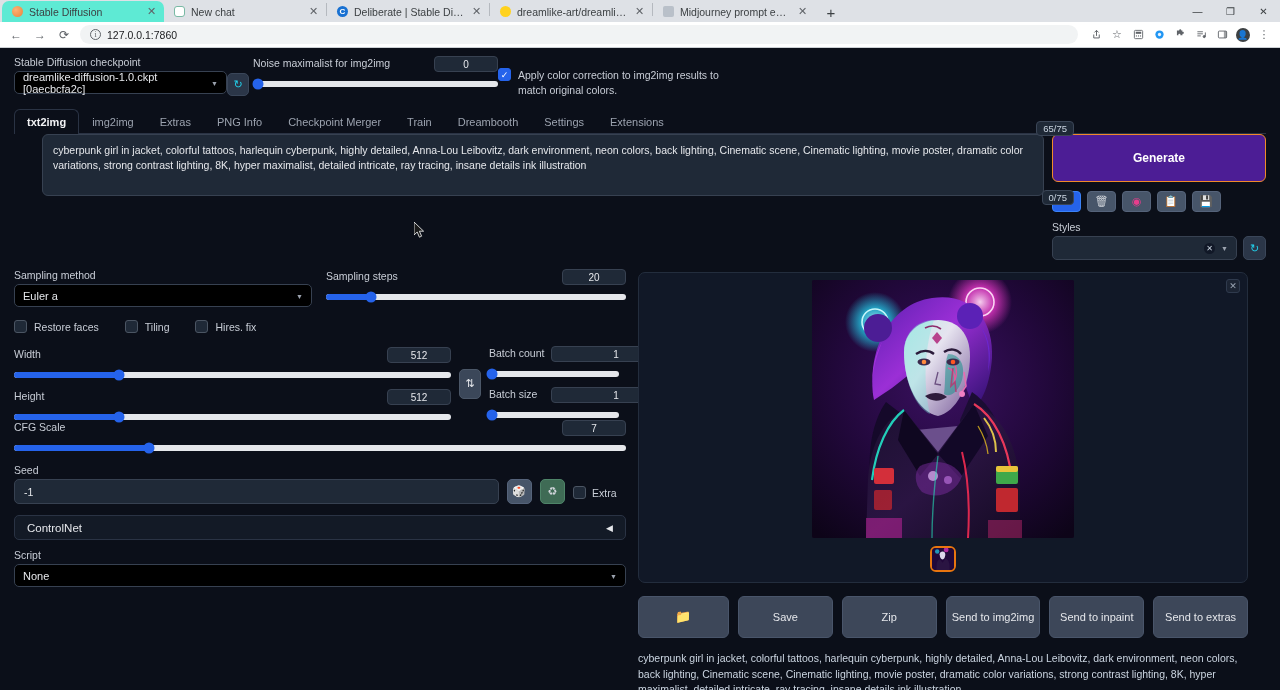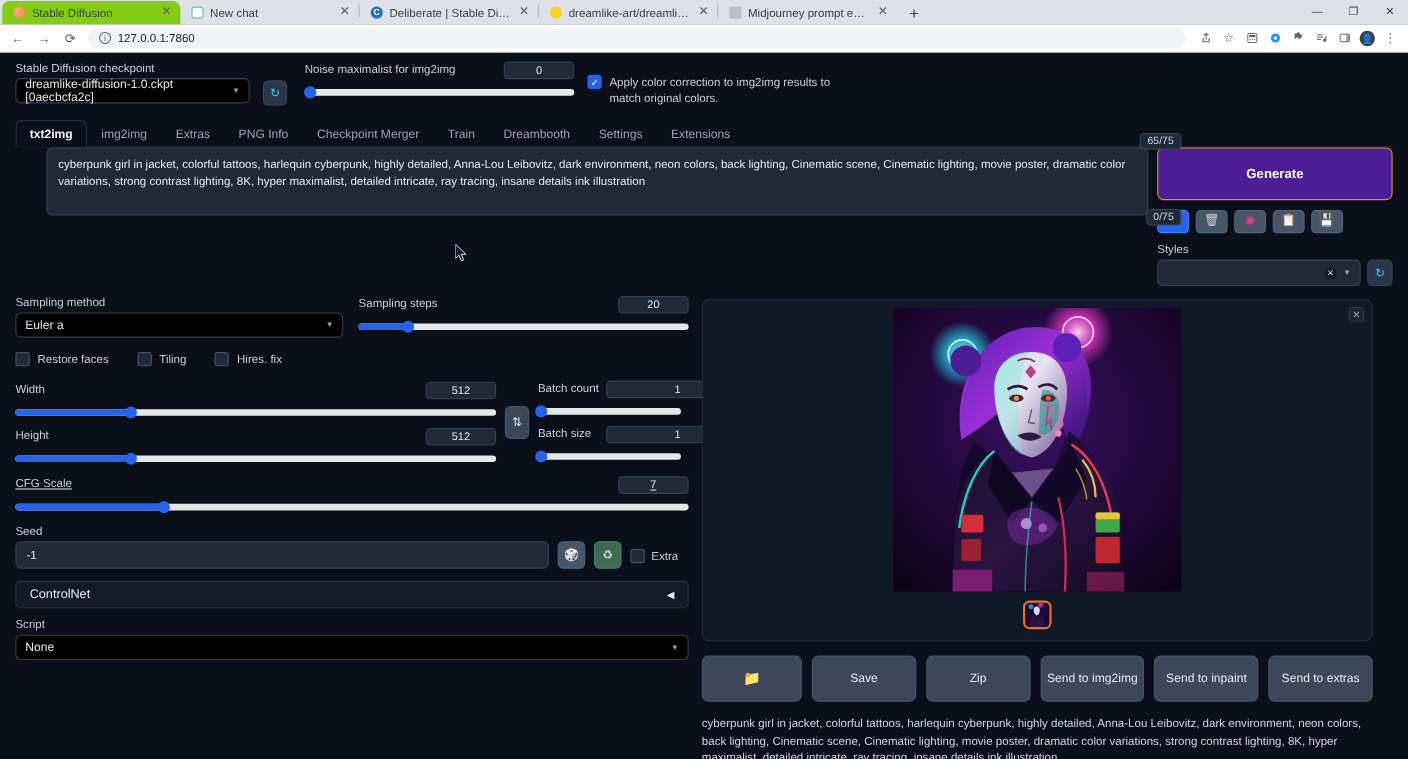--- a/index.html
+++ b/index.html
@@ -26,21 +26,21 @@
     gap: 6px;
     padding: 0 6px 0 10px;
     font-size: 10.5px;
     color: #3c4043;
     width: 162px;
     border-radius: 7px 7px 0 0;
     position: relative;
     white-space: nowrap;
     overflow: hidden;
   }
-  .tab.active { background: #84cc16; }
+  .tab.active { background: #5eead4; }
   .tab-favicon {
     width: 11px; height: 11px;
     border-radius: 2px;
     flex: none;
     display: flex; align-items: center; justify-content: center;
     font-size: 8px;
     line-height: 1;
   }
   .fav-sd  { background: radial-gradient(circle at 35% 35%, #ffb074, #e8833a); border-radius: 50%; }
   .fav-chat{ background: #ffffff; border: 1.3px solid #79b9a4; border-radius: 3px; }
@@ -139,21 +139,21 @@
     background: #0b0f19;
     color: #d1d5db;
     padding: 8px 14px 0 14px;
     font-size: 11px;
     position: relative;
     overflow: hidden;
   }
   .lbl { font-size: 10.5px; color: #c8cdd6; margin-bottom: 3px; display:block; }
 
   
-  .topbar { display: flex; align-items: flex-start; gap: 12px; }
+  .topbar { display: flex; align-items: flex-start; gap: 0; }
   .ckpt-wrap { width: 213px; }
   .select, .textinput {
     width: 100%;
     height: 23px;
     background: #000000;
     border: 1px solid #374151;
     border-radius: 5px;
     color: #e5e7eb;
     font-size: 11px;
     display: flex;
@@ -676,21 +676,21 @@
             </div>
             <div class="numbox" style="width:100%; height:16px; margin-top:-16px; margin-left:62px;">1</div>
             <div class="slider">
               <div class="fill" id="bs-fill" style="width: 2%;"></div>
               <div class="knob" id="bs-knob" style="left: 2%;"></div>
             </div>
           </div>
         </div>
       </div>
 
-      <div class="field" style="margin-top:13px;text-decoration:underline;">
+      <div class="field" style="">
         <div class="row-between">
           <span class="lbl">CFG Scale</span>
           <div class="numbox">7</div>
         </div>
         <div class="slider">
           <div class="fill" id="cfg-fill" style="width: 22%;"></div>
           <div class="knob" id="cfg-knob" style="left: 22%;"></div>
         </div>
       </div>
 

